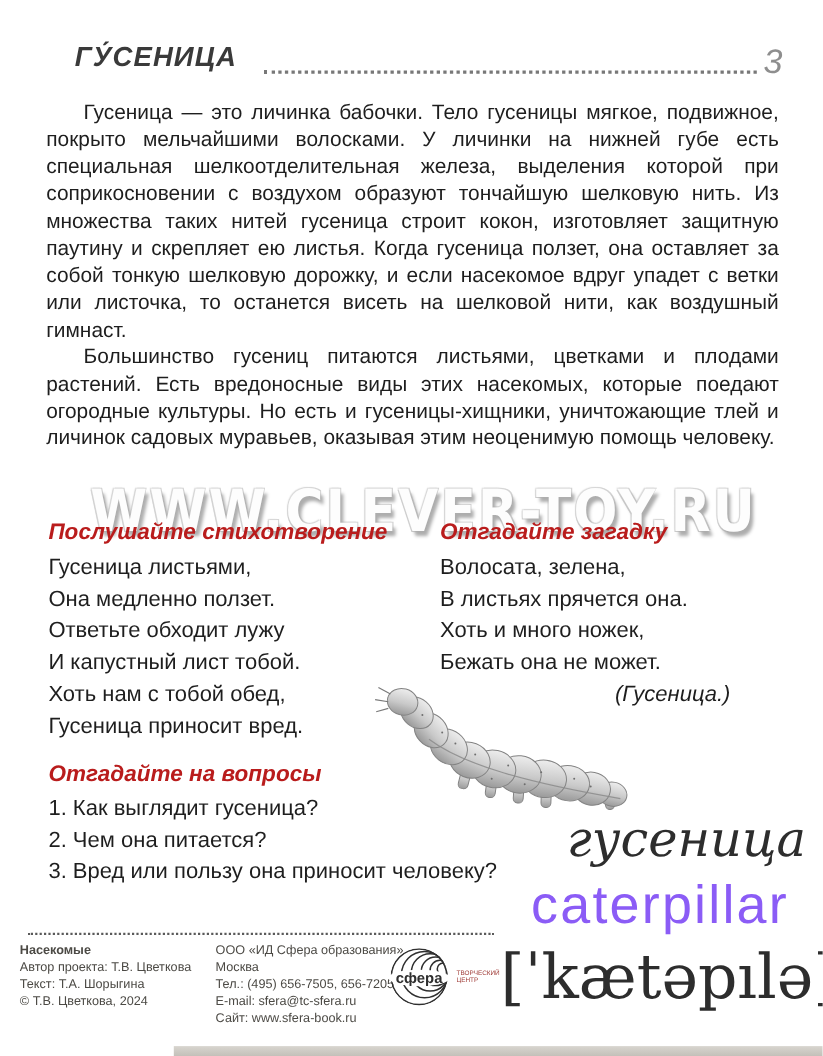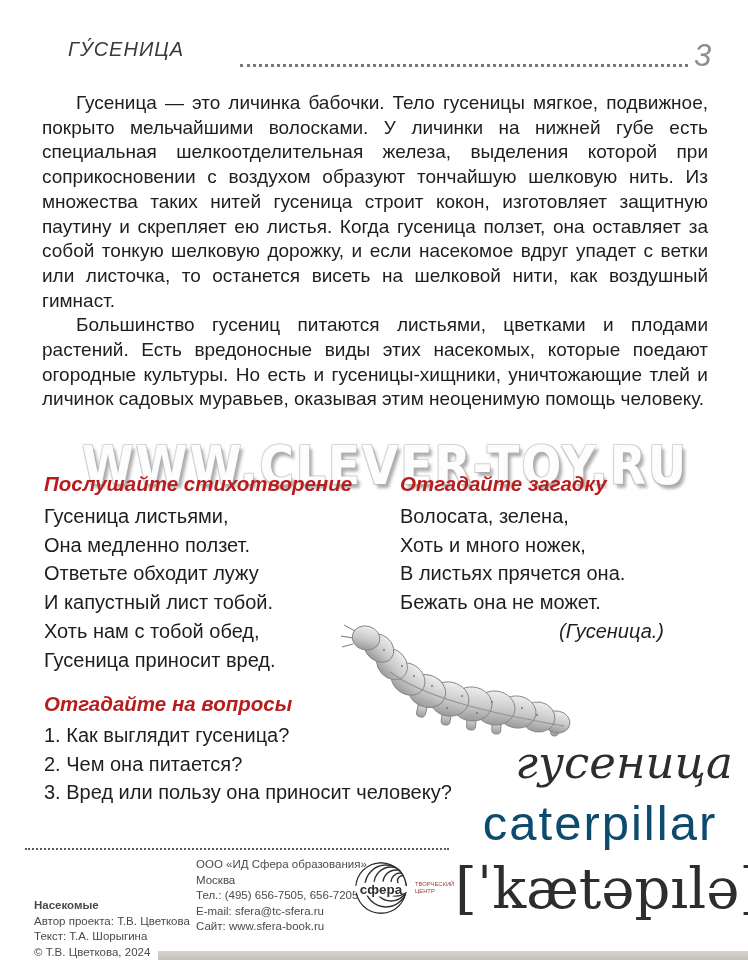--- a/index.html
+++ b/index.html
@@ -1,20 +1,20 @@
 <!DOCTYPE html>
 <html><head>
 <meta charset="utf-8">
 <style>
   html,body{margin:0;padding:0;background:#fff;}
   .page{position:relative;width:748px;height:960px;background:#ffffff;overflow:hidden;
         font-family:"Liberation Sans",sans-serif;color:#1e1e1e;}
 
   
-  .title{position:absolute;left:68px;top:38px;font-size:20px;font-weight:normal;font-style:italic;
+  .title{position:absolute;left:68px;top:38px;font-size:25px;font-weight:bold;font-style:italic;
          color:#3a3a3a;letter-spacing:1px;z-index:2;}
   .head-dots{position:absolute;left:240px;top:46px;width:448px;height:18px;
              border-bottom:3px dotted #787878;z-index:2;}
   .page-num{position:absolute;left:694px;top:38px;font-size:31px;font-style:italic;color:#8e8e8e;z-index:2;}
 
   
   .article{position:absolute;left:42px;top:91px;width:666px;font-size:19px;line-height:24.7px;
            text-align:justify;z-index:2;}
   .article p{margin:0;text-indent:34px;}
 
@@ -34,29 +34,29 @@
   
   .questions{position:absolute;left:44px;top:690px;z-index:2;font-size:20px;line-height:28.4px;width:440px;}
 
   
   .cat-svg{position:absolute;left:332px;top:616px;z-index:1;}
 
   
   .vocab-script{position:absolute;left:489px;top:736px;width:270px;text-align:center;z-index:2;
                 font-family:"DejaVu Serif",serif;font-style:italic;font-size:45px;color:#2d2d2d;}
   .vocab-en{position:absolute;left:455px;top:795px;width:290px;text-align:center;z-index:2;
-            font-size:49px;color:#0c4a6e;letter-spacing:2px;}
+            font-size:49px;color:#8b5cf6;letter-spacing:2px;}
   .vocab-ipa{position:absolute;left:455px;top:856px;width:290px;text-align:right;z-index:2;
              font-family:"DejaVu Serif",serif;font-size:56px;color:#2d2d2d;}
 
   
   .foot-dots{position:absolute;left:25px;top:836px;width:424px;height:12px;
              border-bottom:2px dotted #5a5a5a;z-index:2;}
   .foot-col{position:absolute;top:857px;font-size:11.5px;line-height:15.5px;color:#4c4a45;z-index:2;}
-  .foot-col.c1{left:34px;margin-top:41px;}
+  .foot-col.c1{left:18px;}
   .foot-col.c2{left:196px;}
   .series{font-weight:bold;}
   .logo{position:absolute;left:352px;top:858px;z-index:2;}
 
   .bottom-strip{position:absolute;left:158px;top:951px;width:590px;height:9px;
                 background:linear-gradient(to bottom,#d8d5cf,#c3c0b9);z-index:3;}
 </style>
 </head>
 <body>
 
@@ -79,22 +79,22 @@
     <div>Она медленно ползет.</div>
     <div>Ответьте обходит лужу</div>
     <div>И капустный лист тобой.</div>
     <div>Хоть нам с тобой обед,</div>
     <div>Гусеница приносит вред.</div>
   </div>
 
   <div class="colblock riddle">
     <div class="col-heading">Отгадайте загадку</div>
     <div>Волосата, зелена,</div>
+    <div>В листьях прячется она.</div>
     <div>Хоть и много ножек,</div>
-    <div>В листьях прячется она.</div>
     <div>Бежать она не может.</div>
     <div class="riddle-answer">(Гусеница.)</div>
   </div>
 
   <svg class="cat-svg" width="246" height="136" viewBox="0 0 246 136">
     <defs>
       <linearGradient id="catG" x1="0" y1="0" x2="0" y2="1">
         <stop offset="0" stop-color="#ededed"></stop>
         <stop offset="0.55" stop-color="#c9c9c9"></stop>
         <stop offset="1" stop-color="#9a9a9a"></stop>

